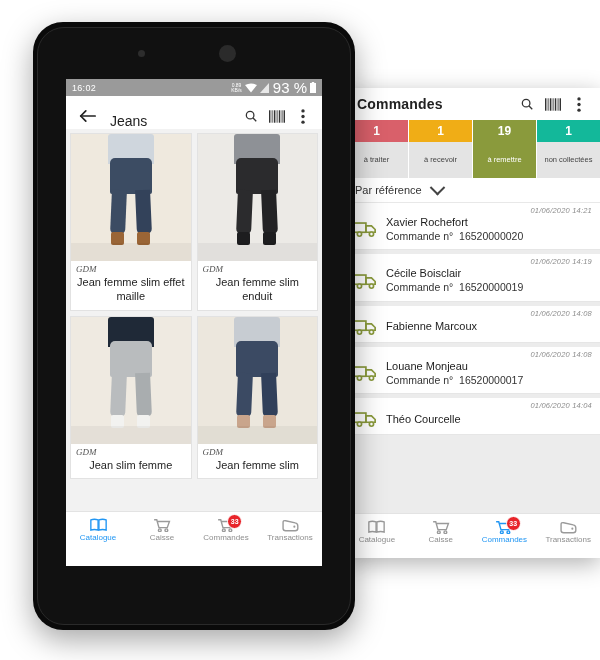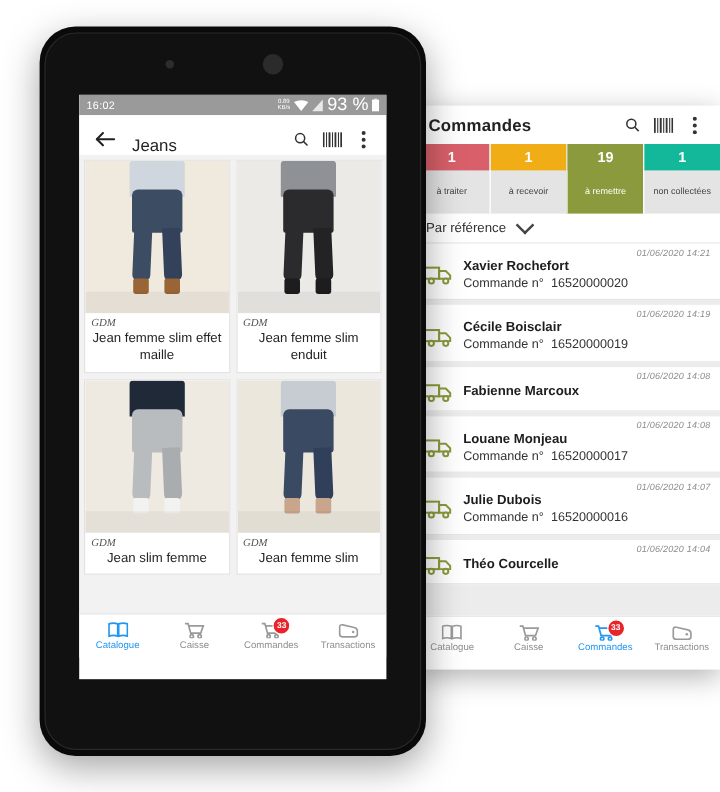--- a/index.html
+++ b/index.html
@@ -45,21 +45,21 @@
   .chev{width:9px;height:9px;border-right:2px solid #444;border-bottom:2px solid #444;
         transform:rotate(45deg) translate(-2px,-2px);}
 
   .olist{height:310px;overflow:hidden;background:#ececec;}
   .orow{
     background:#fff;margin:0 0 4px 0;padding:3px 8px 6px 8px;
     border-bottom:1px solid #e6e6e6;position:relative;
   }
   .ots{font-size:7.5px;color:#8c8c8c;font-style:italic;text-align:right;letter-spacing:.2px;}
   .obody{display:flex;align-items:center;gap:9px;margin-top:1px;}
-  .oname{font-size:11px;font-weight:bold;color:#1d1d1d;line-height:1.25;}
+  .oname{font-size:11px;font-weight:normal;color:#1d1d1d;line-height:1.25;}
   .onum{font-size:10.5px;color:#333;line-height:1.3;}
 
   
   .bnav{display:flex;height:36px;background:#fff;border-top:1px solid #e3e3e3;}
   .bn{flex:1;display:flex;flex-direction:column;align-items:center;justify-content:center;gap:1px;position:relative;}
   .bn .bl{font-size:8px;color:#8e8e8e;}
   .bn.on .bl{color:#2196f3;}
   .badge{
     position:absolute;top:2px;left:52%;background:#e8242a;color:#fff;
     font-size:7px;font-weight:bold;border-radius:50%;
@@ -217,35 +217,20 @@
               <circle cx="7" cy="14" r="2.3" fill="#fff"></circle>
               <circle cx="20" cy="14" r="2.3" fill="#fff"></circle>
             </svg>
             <div>
               <div class="oname">Louane Monjeau</div>
               <div class="onum">Commande n°&nbsp; 16520000017</div>
             </div>
           </div>
         </div>
         <div class="orow">
-          <div class="ots">01/06/2020 14:07</div>
-          <div class="obody">
-            <svg width="24" height="17" viewBox="0 0 26 18" fill="none" stroke="#8a9a3c" stroke-width="1.8">
-              <rect x="1" y="2" width="13" height="10"></rect>
-              <path d="M14 5 L20 5 L24 9 L24 12 L14 12 Z"></path>
-              <circle cx="7" cy="14" r="2.3" fill="#fff"></circle>
-              <circle cx="20" cy="14" r="2.3" fill="#fff"></circle>
-            </svg>
-            <div>
-              <div class="oname">Julie Dubois</div>
-              <div class="onum">Commande n°&nbsp; 16520000016</div>
-            </div>
-          </div>
-        </div>
-        <div class="orow">
           <div class="ots">01/06/2020 14:04</div>
           <div class="obody">
             <svg width="24" height="17" viewBox="0 0 26 18" fill="none" stroke="#8a9a3c" stroke-width="1.8">
               <rect x="1" y="2" width="13" height="10"></rect>
               <path d="M14 5 L20 5 L24 9 L24 12 L14 12 Z"></path>
               <circle cx="7" cy="14" r="2.3" fill="#fff"></circle>
               <circle cx="20" cy="14" r="2.3" fill="#fff"></circle>
             </svg>
             <div>
               <div class="oname">Théo Courcelle</div>

